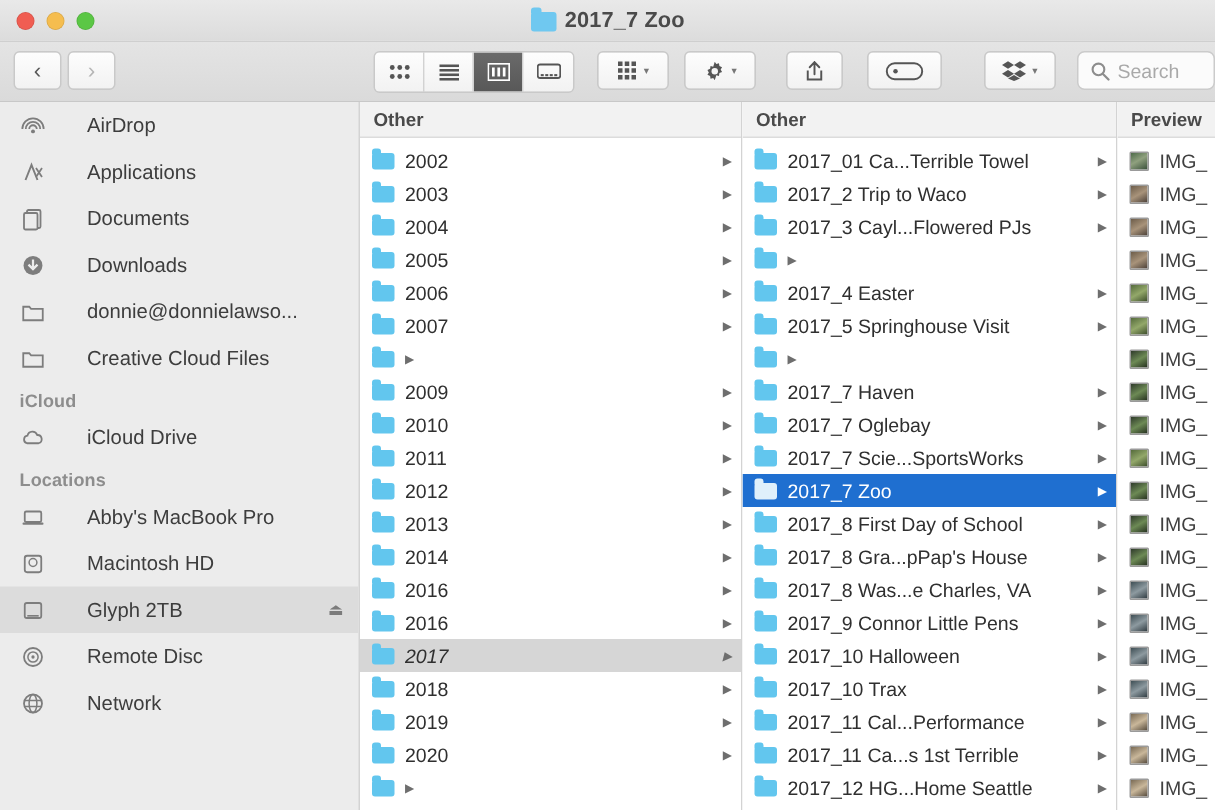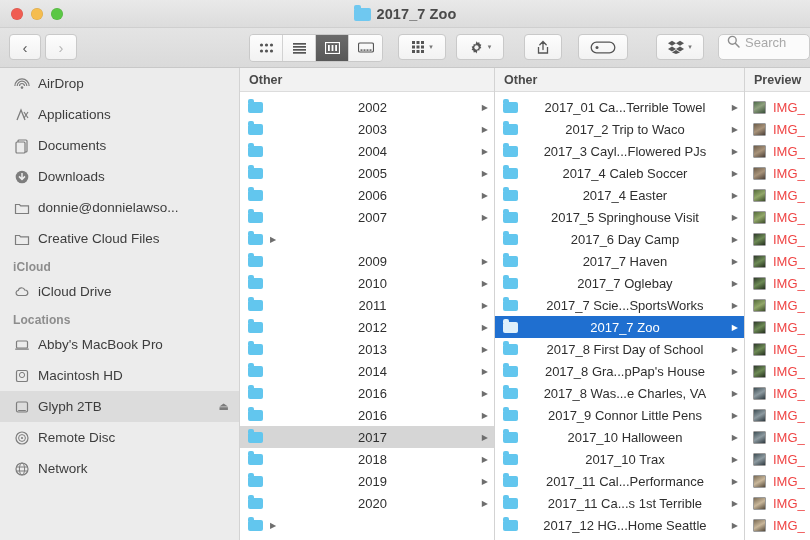--- a/index.html
+++ b/index.html
@@ -75,83 +75,83 @@
   .caret { font-size:7px; color:#777; margin-left:1px; }
   #arrange-btn { left:398px; width:48px; }
   #action-btn  { left:456px; width:48px; }
   #share-btn   { left:524px; width:38px; }
   #tag-btn     { left:578px; width:50px; }
   #dropbox-btn { left:656px; width:48px; }
 
   .searchfield {
     position:absolute; top:6px; left:718px; width:92px; height:26px;
     border-radius:5px; background:#fbfbfb; border:1px solid #cbcbcb;
-    display:flex; gap:5px; padding-left:8px;
+    display:flex; align-items:center; gap:5px; padding-left:8px;
   }
   .search-placeholder { font-size:13px; color:#a9a9a9; }
 
   
   .sidebar {
     position:absolute; top:68px; left:0; width:240px; height:472px;
     background:#ececec; border-right:1px solid #d3d3d3; overflow:hidden;
   }
   .sb-section {
     font-size:12px; color:#8d8d8d; font-weight:600;
     padding:6px 0 2px 13px; letter-spacing:.1px;
   }
   .sb-item {
     height:31px; display:flex; align-items:center; gap:8px;
     padding-left:13px; padding-right:10px; color:#3d3d3d; font-size:13.5px;
   }
   .sb-item.selected { background:#dcdcdc; }
   .sb-icon { width:17px; height:17px; flex:none; display:flex; align-items:center; justify-content:center; color:#7d7d7d; }
-  .sb-label { overflow:hidden; white-space:nowrap; text-overflow:ellipsis; flex:1; }
+  .sb-label { overflow:hidden; white-space:nowrap; text-overflow:ellipsis; flex:1;margin-left:20px; }
   .eject { font-size:11px; color:#7b7b7b; }
 
   
   .cols { position:absolute; top:68px; left:240px; width:570px; height:472px; display:flex; }
   .col { height:472px; border-right:1px solid #d3d3d3; background:#fff; overflow:hidden; position:relative; }
   #column-1 { width:255px; }
   #column-2 { width:250px; }
   #column-3 { width:65px; border-right:none; }
   .col-header {
     height:24px; background:#f2f2f2; border-bottom:1px solid #dcdcdc;
     display:flex; align-items:center; padding-left:9px;
     font-size:12.5px; font-weight:700; color:#4a4a4a;
   }
   .rows { padding-top:4px; }
   .row {
     height:22px; display:flex; align-items:center; gap:7px;
     padding:0 6px 0 8px; font-size:13px; color:#2f2f2f; white-space:nowrap;
   }
-  .row.sel-gray { background:#d6d6d6; }
+  .row.sel-gray { background:#d6d6d6;font-style:italic; }
   .row.sel-blue { background:#1f6fd0; color:#fff; }
   .folder {
     width:15px; height:11px; border-radius:2px; background:#62c6ee;
     position:relative; flex:none;
   }
   .folder:before{
     content:""; position:absolute; left:0; top:-2.5px; width:6px; height:3.5px;
     border-radius:2px 2px 0 0; background:#62c6ee;
   }
   .row.sel-blue .folder, .row.sel-blue .folder:before { background:#dff0fb; }
-  .row-label { overflow:hidden; text-overflow:ellipsis; flex:1;text-align:center; }
+  .row-label { overflow:hidden; text-overflow:ellipsis; flex:1; }
   .disclosure { font-size:8px; color:#6e6e6e; flex:none; }
   .row.sel-blue .disclosure { color:#fff; }
   .thumb {
     width:13px; height:13px; flex:none; border-radius:1px;
     background:linear-gradient(150deg,#4e6b4a,#8fa07e 45%,#39503a);
     border:.5px solid #9a9a9a;
   }
   .thumb.b { background:linear-gradient(150deg,#6d5d4a,#a8937a 50%,#4b4038); }
   .thumb.c { background:linear-gradient(150deg,#556b3c,#93a86a 50%,#3c4d2b); }
   .thumb.d { background:linear-gradient(150deg,#3f4f55,#8d9aa0 50%,#2f3a40); }
   .thumb.e { background:linear-gradient(150deg,#7a6b55,#c9b79a 50%,#554a3c); }
   .thumb.f { background:linear-gradient(150deg,#2f3b2b,#6d8a55 50%,#25301f); }
-  .img-label { font-size:13px; color:#ef4444; }
+  .img-label { font-size:13px; color:#404040; }
 </style>
 </head>
 <body>
 
 <div class="window">
 
   <div class="titlebar">
     <div class="traffic">
       <div class="light red"></div>
       <div class="light amber"></div>
@@ -510,36 +510,34 @@
             <span class="row-label">2017_2 Trip to Waco</span>
             <span class="disclosure">▶</span>
           </div>
           <div class="row">
             <span class="folder"></span>
             <span class="row-label">2017_3 Cayl...Flowered PJs</span>
             <span class="disclosure">▶</span>
           </div>
           <div class="row">
             <span class="folder"></span>
-            <span class="row-label">2017_4 Caleb Soccer</span>
             <span class="disclosure">▶</span>
           </div>
           <div class="row">
             <span class="folder"></span>
             <span class="row-label">2017_4 Easter</span>
             <span class="disclosure">▶</span>
           </div>
           <div class="row">
             <span class="folder"></span>
             <span class="row-label">2017_5 Springhouse Visit</span>
             <span class="disclosure">▶</span>
           </div>
           <div class="row">
             <span class="folder"></span>
-            <span class="row-label">2017_6 Day Camp</span>
             <span class="disclosure">▶</span>
           </div>
           <div class="row">
             <span class="folder"></span>
             <span class="row-label">2017_7 Haven</span>
             <span class="disclosure">▶</span>
           </div>
           <div class="row">
             <span class="folder"></span>
             <span class="row-label">2017_7 Oglebay</span>

